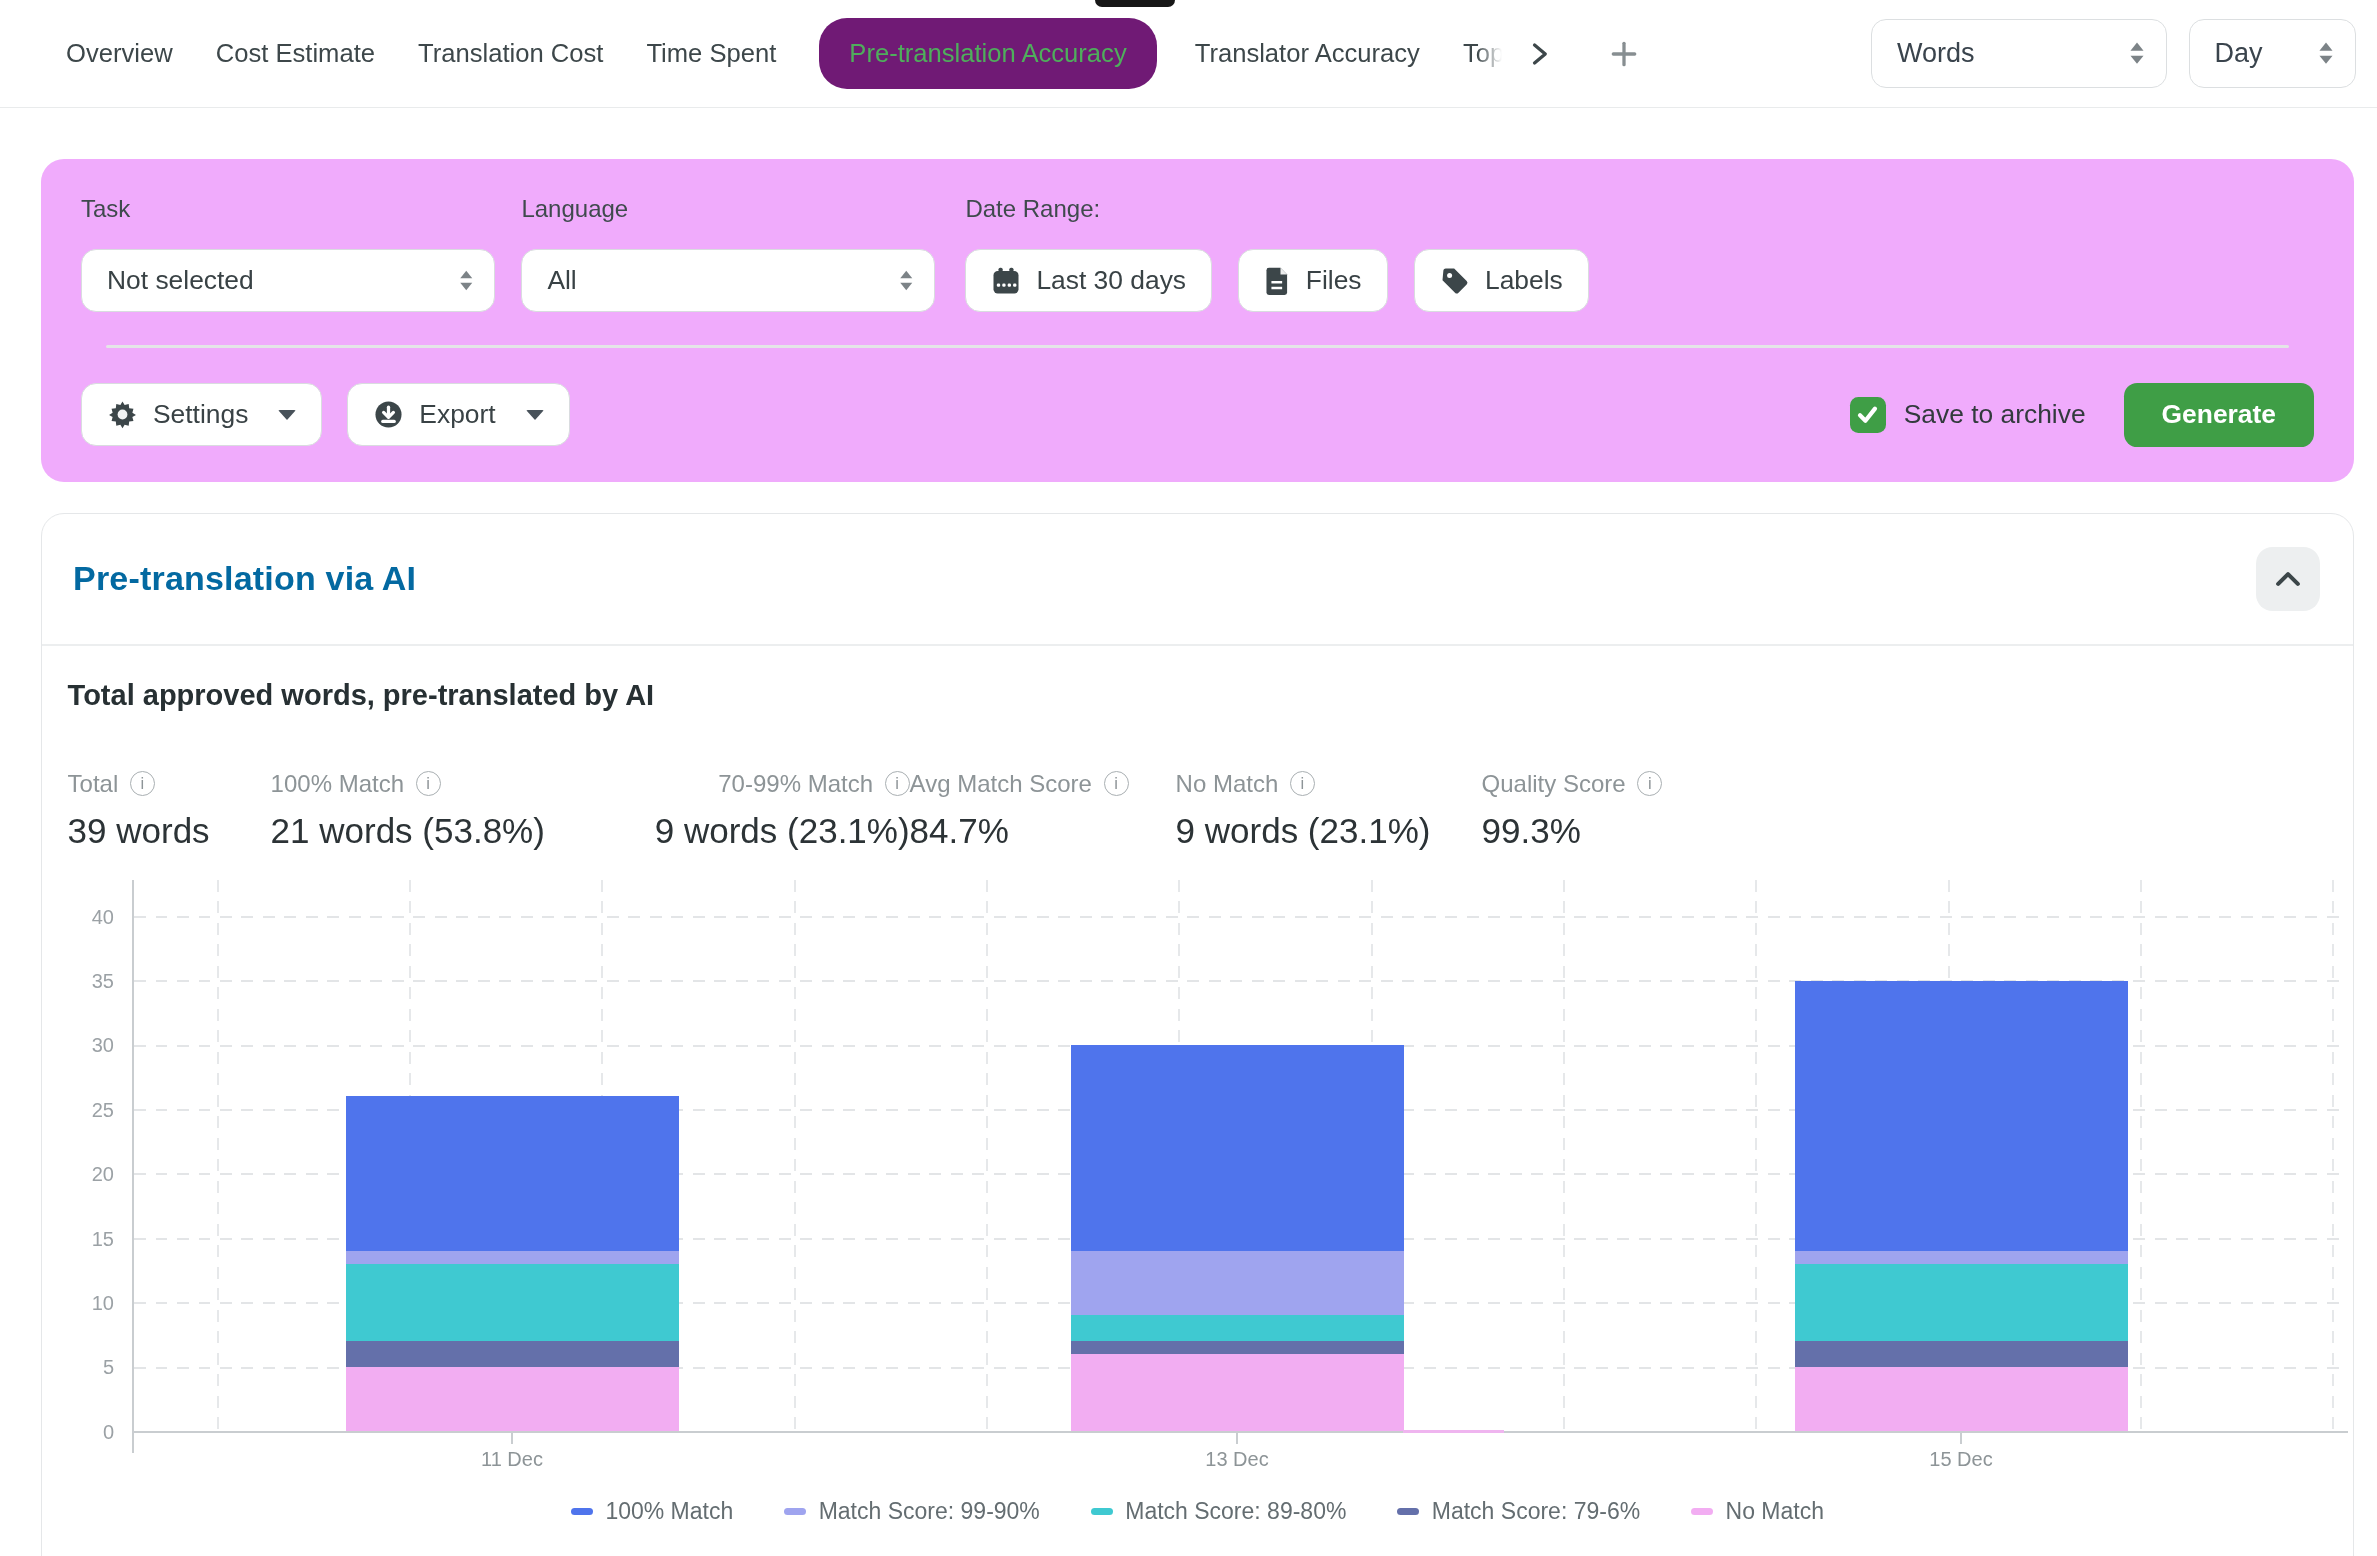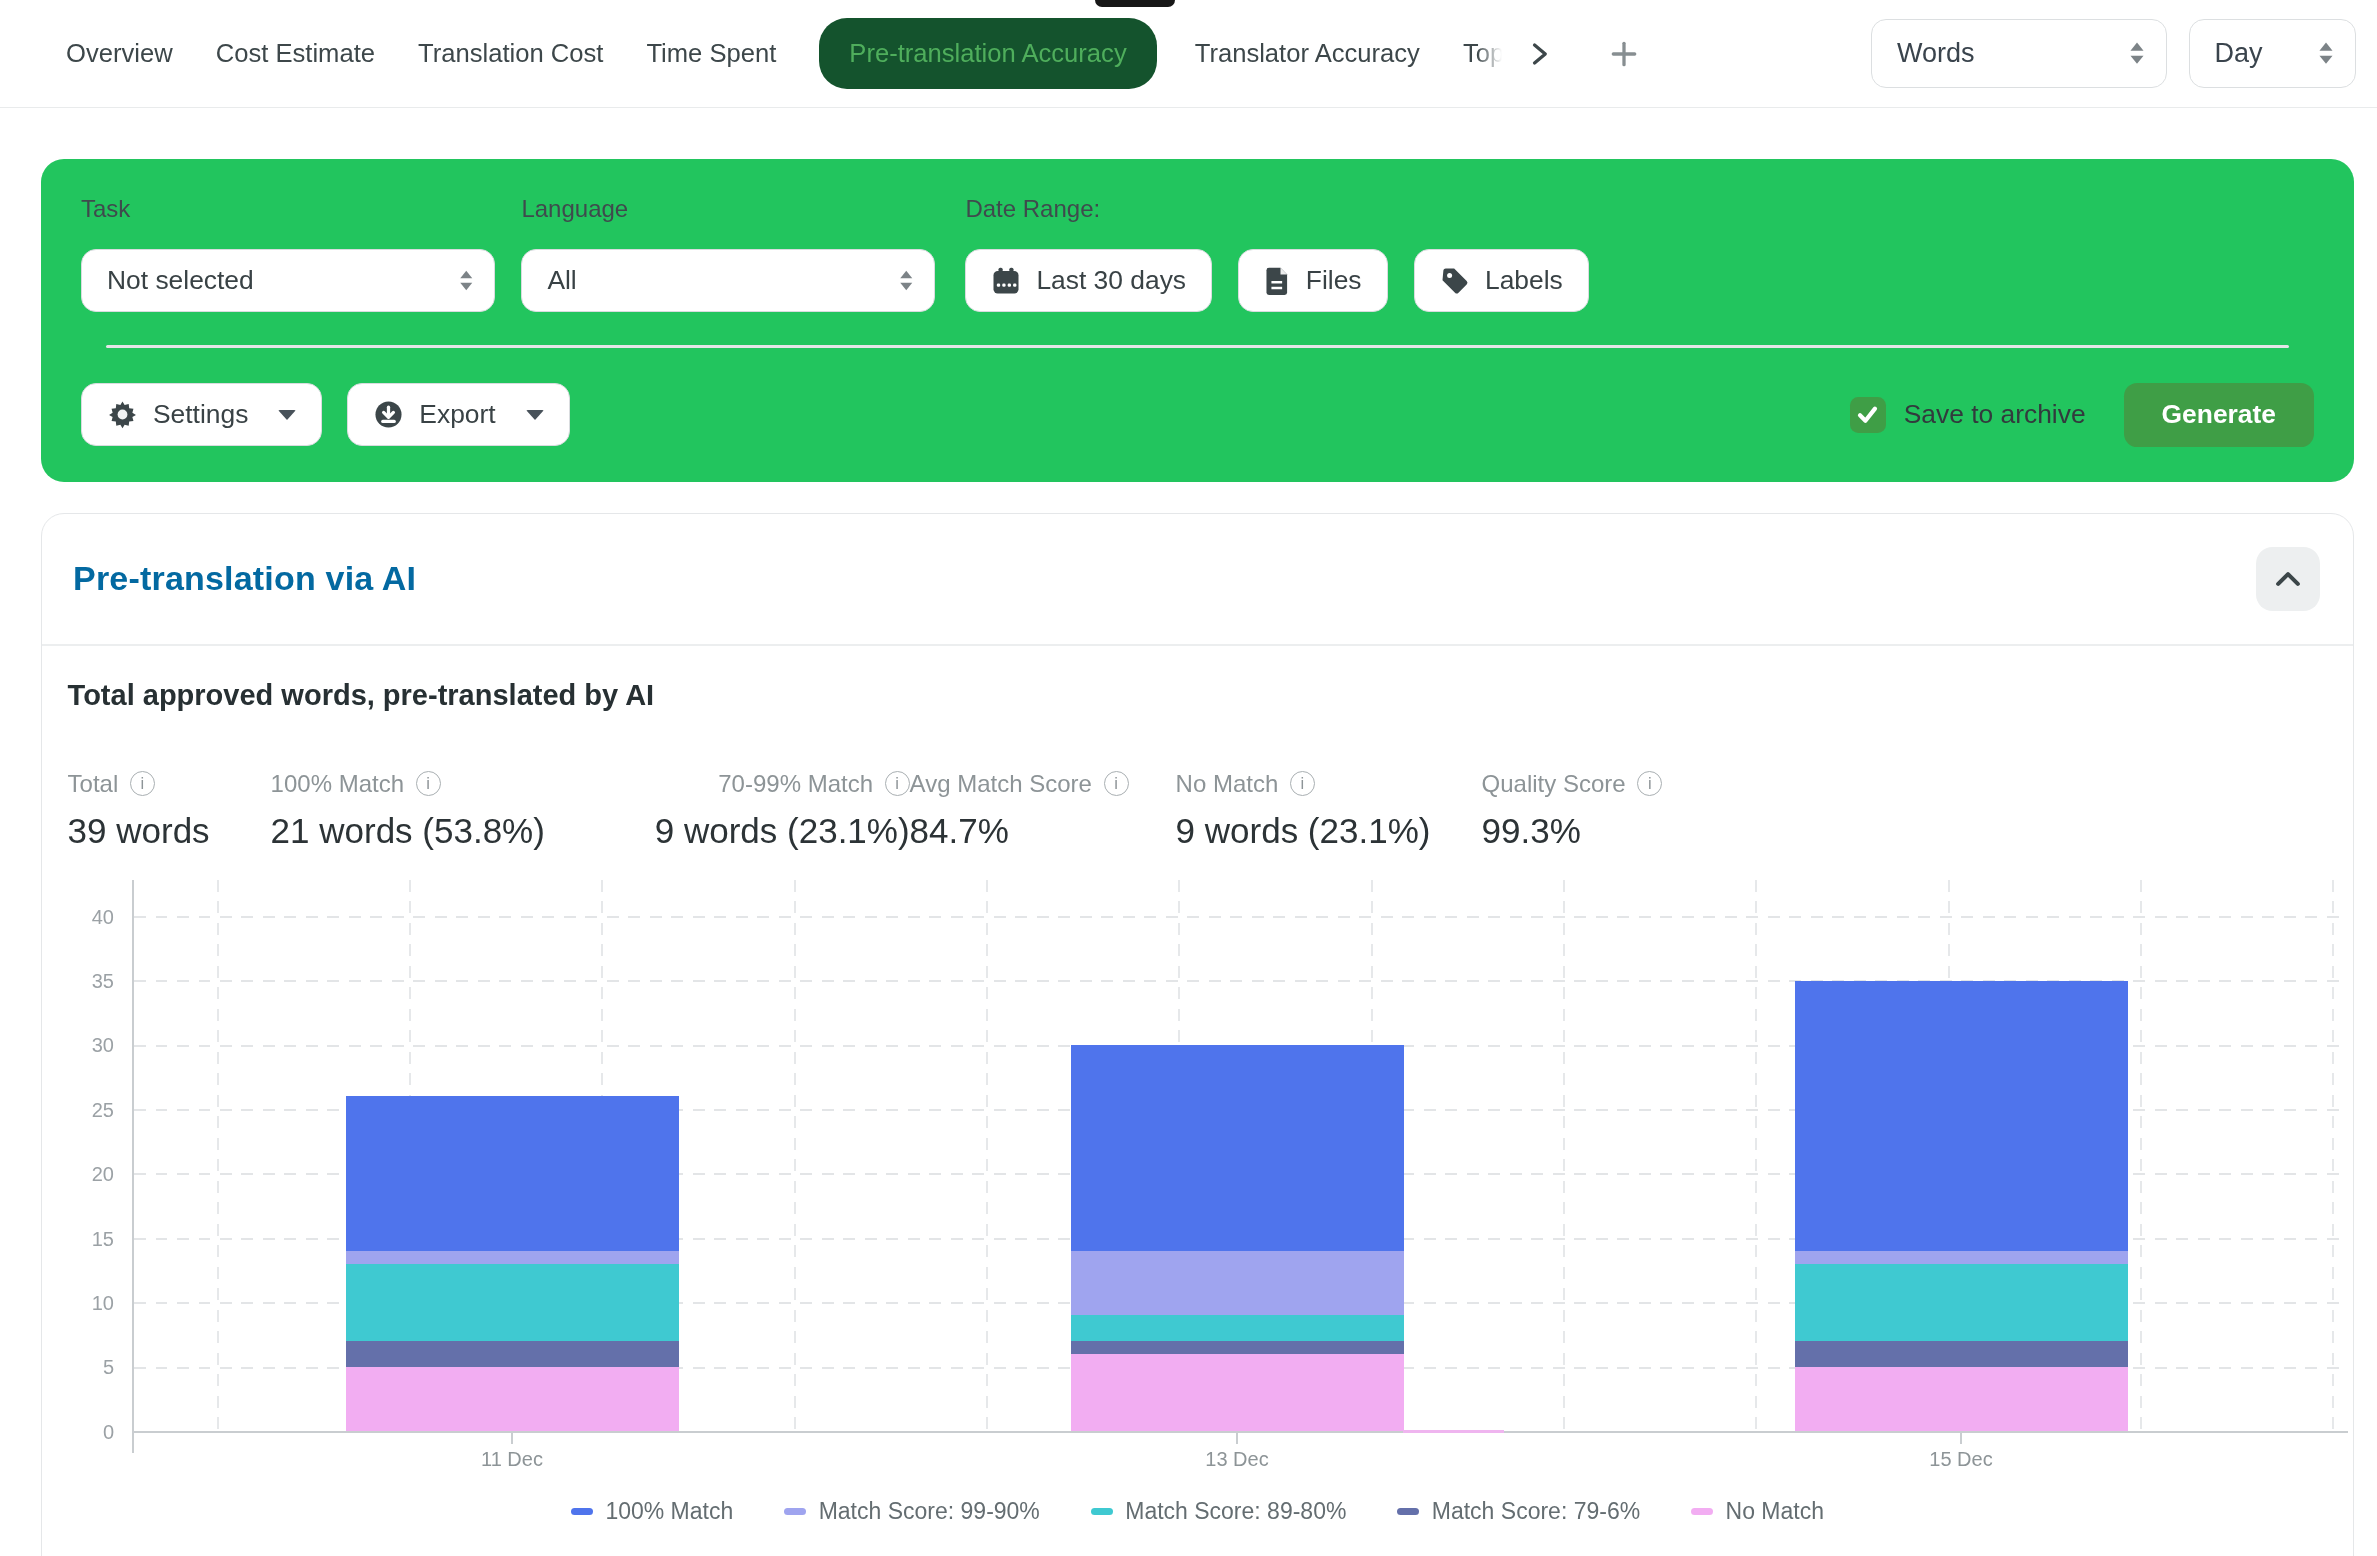--- a/index.html
+++ b/index.html
@@ -5,35 +5,35 @@
   * { margin:0; padding:0; box-sizing:border-box; }
   html,body { width:2377px; height:1556px; overflow:hidden; background:#ffffff;
     font-family:"Liberation Sans", sans-serif; }
   .notch { position:absolute; left:1095px; top:0; width:80px; height:7.4px;
     background:#171717; border-radius:0 0 8.3px 8.3px; z-index:50; }
 
   
   .tabbar { position:relative; height:108px; display:flex; align-items:center;
     padding:0 21.5px 0 66px; border-bottom:1.7px solid #e9ebec; }
   .tab { font-size:25.6px; color:#3d474a; margin-right:43px; white-space:nowrap; cursor:pointer; }
-  .tab-pill { background:#14532d; color:#4fae5c; padding:20.6px 30px; border-radius:28px; margin-right:38px; }
+  .tab-pill { background:#701a75; color:#4fae5c; padding:20.6px 30px; border-radius:28px; margin-right:38px; }
   .tab-fade { position:relative; margin-right:23px;
     background:linear-gradient(90deg,#3d474a 0%,#3d474a 35%,rgba(61,71,74,0) 95%);
     -webkit-background-clip:text; background-clip:text; color:transparent; }
   .icon-btn { display:flex; align-items:center; justify-content:center; cursor:pointer; }
   .chev-right { margin-right:58px; }
   .plus-btn { margin-right:33px; }
   .hdr-select { height:69px; border:1.7px solid #dcdfe1; border-radius:15px; background:#fff;
     display:flex; align-items:center; justify-content:space-between; padding:0 20px 0 25px;
     font-size:27px; color:#3a444d; cursor:pointer; }
   .sel-words { width:296px; margin-left:auto; }
   .sel-day { width:167px; margin-left:21.5px; }
 
   
-  .filter-card { margin:51px 23px 0 41px; width:2313px; background:#22c55e;
+  .filter-card { margin:51px 23px 0 41px; width:2313px; background:#f0abfc;
     border-radius:23px; padding:36px 40px 35px 40px; }
   .filter-row1 { display:flex; }
   .f-col { display:flex; flex-direction:column; }
   .f-label { font-size:24px; color:#3f4a4d; margin-bottom:26.4px; }
   .ctl { height:63px; background:#fff; border:1.7px solid #d9dcdf; border-radius:15px;
     display:flex; align-items:center; font-size:26.4px; color:#394245; cursor:pointer; }
   .ctl-select { justify-content:space-between; padding:0 20px 0 25px; }
   .ctl-btn { padding:0 25px; gap:15px; }
   .w-task { width:414px; margin-right:26.4px; }
   .w-lang { width:414px; margin-right:30px; }

